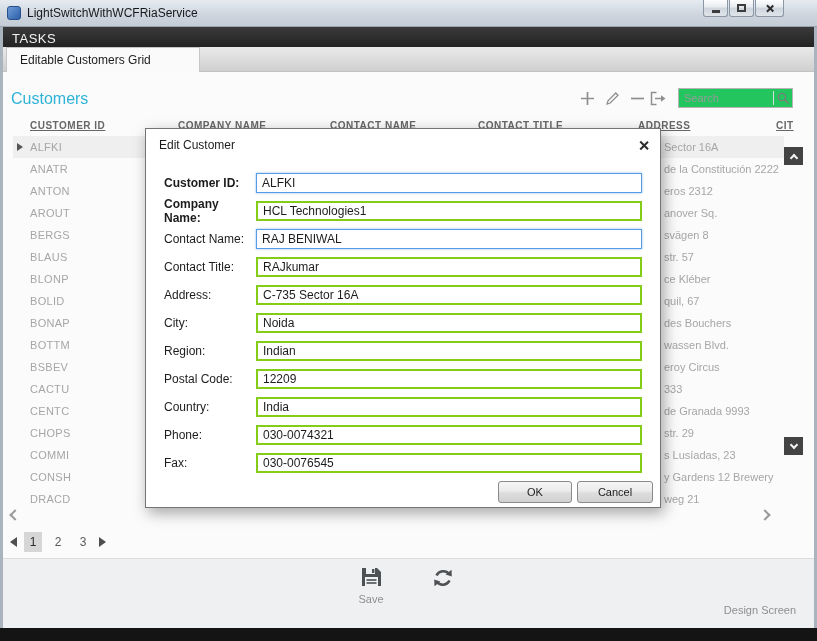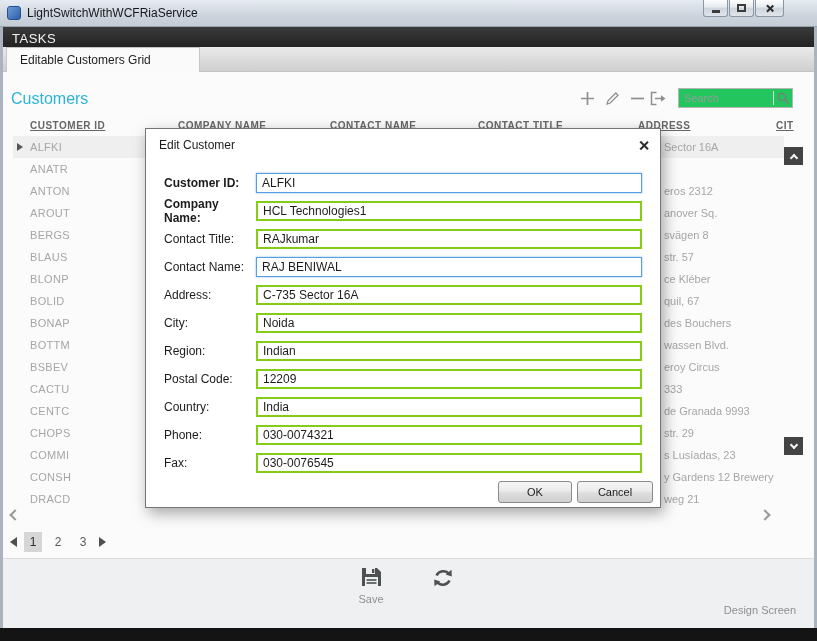--- a/index.html
+++ b/index.html
@@ -169,20 +169,21 @@
   <span class="col-h" style="left:776px">CIT</span>
 
   <div id="grid-rows">
       <div class="grid-row selected" style="top: 136px;">
         <span class="row-arrow"></span>
         <span class="cell-id">ALFKI</span>
         <span class="cell-addr">Sector 16A</span>
       </div>
       <div class="grid-row" style="top: 158px;">
         <span class="cell-id">ANATR</span>
+        <span class="cell-addr">de la Constitución 2222</span>
       </div>
       <div class="grid-row" style="top: 180px;">
         <span class="cell-id">ANTON</span>
         <span class="cell-addr">eros  2312</span>
       </div>
       <div class="grid-row" style="top: 202px;">
         <span class="cell-id">AROUT</span>
         <span class="cell-addr">anover Sq.</span>
       </div>
       <div class="grid-row" style="top: 224px;">
@@ -293,28 +294,28 @@
     <div id="dialog-fields">
         <div class="field-row bold">
           <label>Customer ID:</label>
           <input type="text" class="dlg-input focused" value="ALFKI" style="">
         </div>
         <div class="field-row bold">
           <label>Company Name:</label>
           <input type="text" class="dlg-input" value="HCL Technologies1" style="">
         </div>
         <div class="field-row">
+          <label>Contact Name:</label>
+          <input type="text" class="dlg-input focused" value="RAJ BENIWAL" style="">
+        </div>
+        <div class="field-row">
           <label>Contact Title:</label>
           <input type="text" class="dlg-input" value="RAJkumar" style="">
         </div>
         <div class="field-row">
-          <label>Contact Name:</label>
-          <input type="text" class="dlg-input focused" value="RAJ BENIWAL" style="">
-        </div>
-        <div class="field-row">
           <label>Address:</label>
           <input type="text" class="dlg-input" value="C-735 Sector 16A" style="">
         </div>
         <div class="field-row">
           <label>City:</label>
           <input type="text" class="dlg-input" value="Noida" style="">
         </div>
         <div class="field-row">
           <label>Region:</label>
           <input type="text" class="dlg-input" value="Indian" style="">

